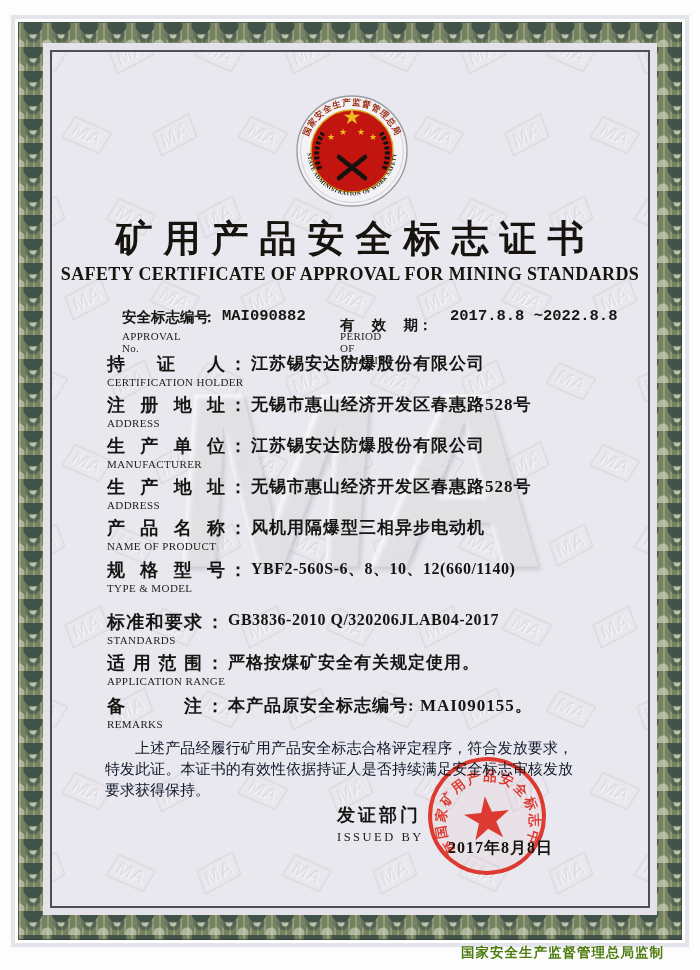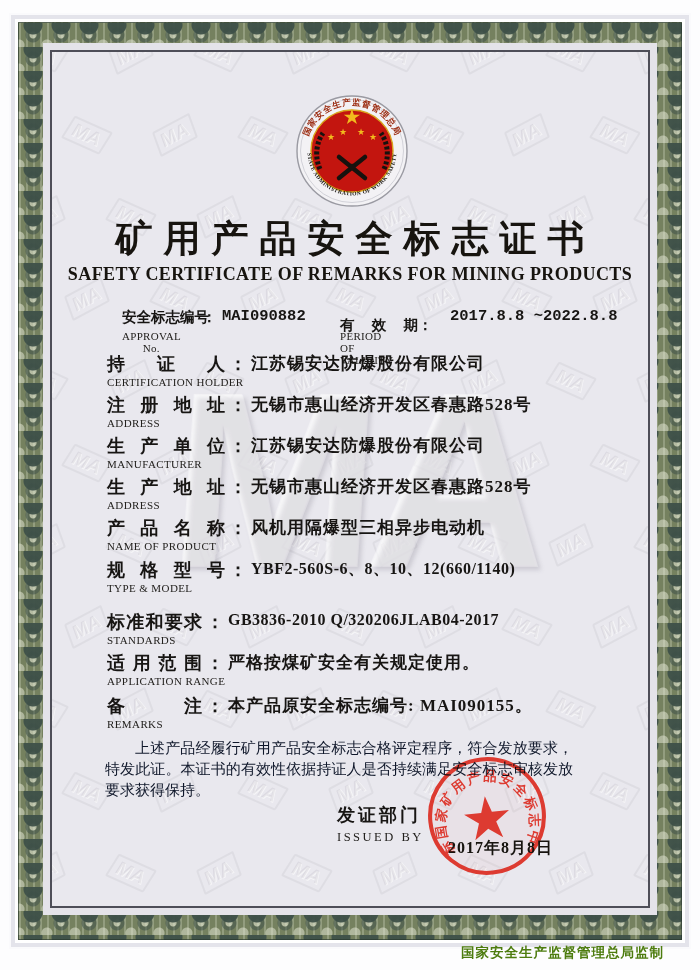--- a/index.html
+++ b/index.html
@@ -184,28 +184,28 @@
         </defs>
         <text font-size="8.6" font-weight="bold" fill="#9c2d12" letter-spacing="1">
           <textPath href="#arcTop" startOffset="50%" text-anchor="middle">国家安全生产监督管理总局</textPath>
         </text>
         <text font-size="5.6" font-weight="bold" fill="#17140f" letter-spacing=".4">
           <textPath href="#arcBottom" startOffset="50%" text-anchor="middle">STATE ADMINISTRATION OF WORK SAFETY</textPath>
         </text>
       </svg>
 
       <div class="title">矿用产品安全标志证书</div>
-      <div class="subtitle">SAFETY CERTIFICATE OF REMARKS FOR MINING PRODUCTS</div>
+      <div class="subtitle">SAFETY CERTIFICATE OF APPROVAL FOR MINING STANDARDS</div>
 
       <div class="row1">
         <span class="f" style="left:0;top:0;">
           <span class="lab-s" style="width:80px;">安全标志编号</span><span class="lab-s">：</span>
         </span>
         <span class="f val-s" style="left:100px;top:-1px;">MAI090882</span>
-        <span class="sub-s" style="left:0;text-align:center;">APPROVAL No.</span>
+        <span class="sub-s" style="left:0;">APPROVAL No.</span>
         <span class="f" style="left:218px;top:8px;">
           <span class="lab-s" style="width:78px;">有 效 期</span><span class="lab-s">：</span>
         </span>
         <span class="f val-s" style="left:328px;top:-1px;">2017.8.8 ~2022.8.8</span>
         <span class="sub-s" style="left:218px;">PERIOD OF VALIDITY</span>
       </div>
 
       <div class="row" style="top:300px;">
         <span class="lab">持证人</span><span class="colon">：</span><span class="val">江苏锡安达防爆股份有限公司</span>
         <span class="sub">CERTIFICATION HOLDER</span>

